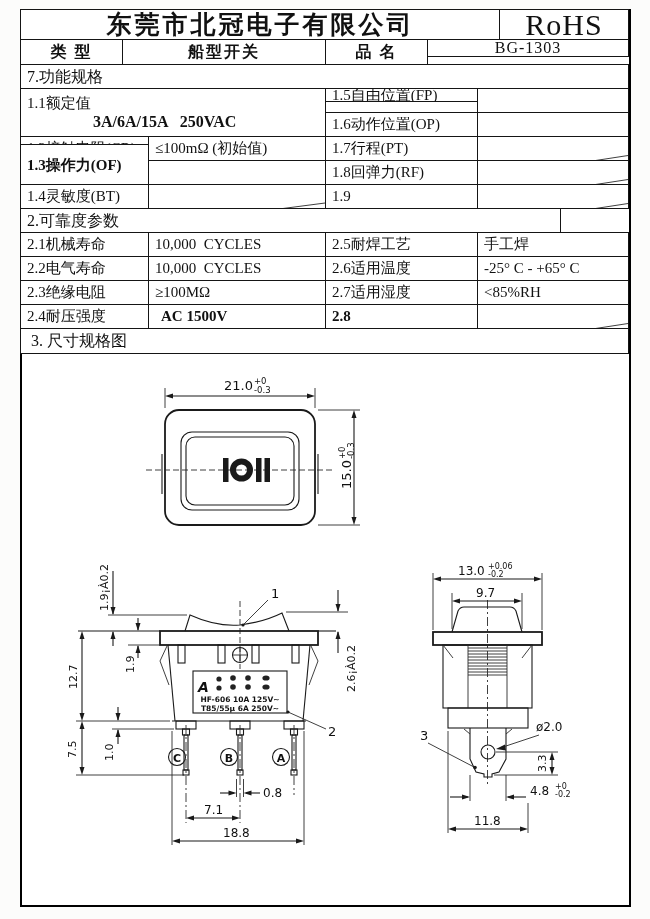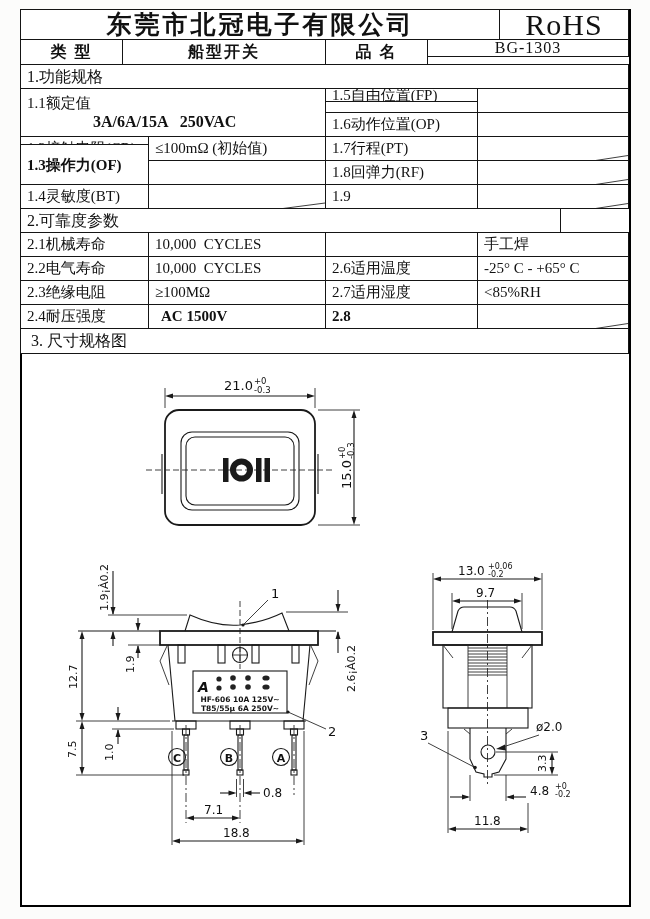--- a/index.html
+++ b/index.html
@@ -33,21 +33,21 @@
   <div id="frame"></div>
 
   <div class="c ctr company" style="left:20px;top:9px;width:481px;height:31px;">东莞市北冠电子有限公司</div>
   <div class="c ctr rohs" style="left:499px;top:9px;width:130px;height:31px;">RoHS</div>
 
   <div class="c ctr hdr" style="left:20px;top:39px;width:103px;height:26px;">类 型</div>
   <div class="c ctr hdr" style="left:122px;top:39px;width:204px;height:26px;">船型开关</div>
   <div class="c ctr hdr" style="left:325px;top:39px;width:103px;height:26px;">品 名</div>
   <div class="c ctr" style="left:427px;top:39px;width:202px;height:18px;font-size:16px;letter-spacing:1px;">BG-1303</div>
 
-  <div class="c sect" style="left:20px;top:64px;width:609px;height:25px;">1.功能规格</div>
+  <div class="c sect" style="left:20px;top:64px;width:609px;height:25px;">7.功能规格</div>
 
   <div class="c merged" style="left:20px;top:88px;width:306px;height:49px;">
     <div class="l1">1.1额定值</div>
     <div class="l2">3A/6A/15A   250VAC</div>
   </div>
   <div class="c" style="left:325px;top:88px;width:153px;height:14px;">1.5自由位置(FP)</div>
   <div class="c" style="left:477px;top:88px;width:152px;height:25px;"></div>
   <div class="c" style="left:325px;top:112px;width:153px;height:25px;">1.6动作位置(OP)</div>
   <div class="c" style="left:477px;top:112px;width:152px;height:25px;"></div>
 
@@ -87,20 +87,21 @@
       <svg width="100%" height="100%" viewBox="0 0 100 100" preserveAspectRatio="none">
         <line class="thin" x1="0" y1="100" x2="100" y2="0" vector-effect="non-scaling-stroke"></line>
         <line class="thin" x1="0" y1="150" x2="100" y2="50" vector-effect="non-scaling-stroke"></line>
       </svg></span>
   </div>
 
   <div class="c sect" style="left:20px;top:208px;width:541px;height:25px;">2.可靠度参数</div>
 
   <div class="c" style="left:20px;top:232px;width:129px;height:25px;">2.1机械寿命</div>
   <div class="c" style="left:148px;top:232px;width:178px;height:25px;">10,000  CYCLES</div>
+  <div class="c" style="left:325px;top:232px;width:153px;height:25px;">2.5耐焊工艺</div>
   <div class="c" style="left:477px;top:232px;width:152px;height:25px;">手工焊</div>
 
   <div class="c" style="left:20px;top:256px;width:129px;height:25px;">2.2电气寿命</div>
   <div class="c" style="left:148px;top:256px;width:178px;height:25px;">10,000  CYCLES</div>
   <div class="c" style="left:325px;top:256px;width:153px;height:25px;">2.6适用温度</div>
   <div class="c" style="left:477px;top:256px;width:152px;height:25px;">-25° C - +65° C</div>
 
   <div class="c" style="left:20px;top:280px;width:129px;height:25px;">2.3绝缘电阻</div>
   <div class="c" style="left:148px;top:280px;width:178px;height:25px;">≥100MΩ</div>
   <div class="c" style="left:325px;top:280px;width:153px;height:25px;">2.7适用湿度</div>

